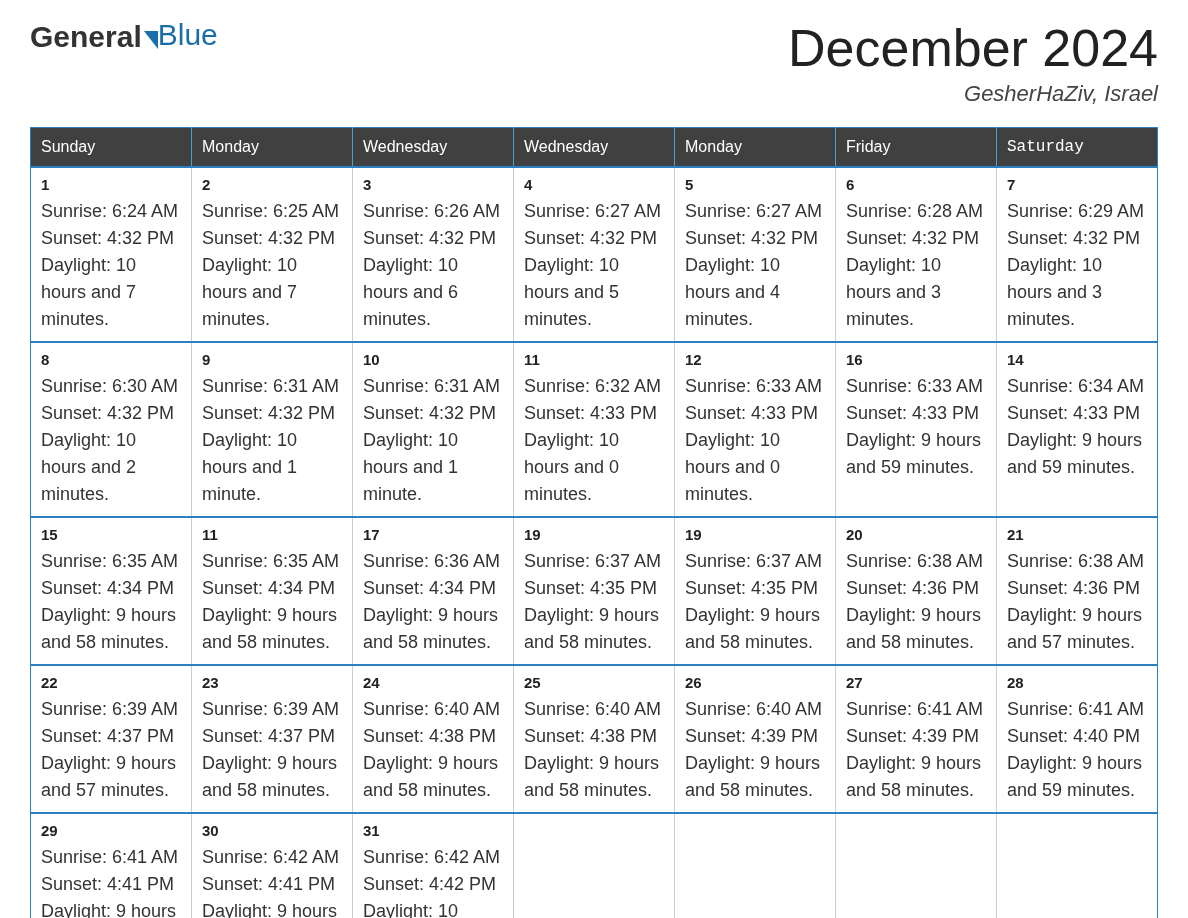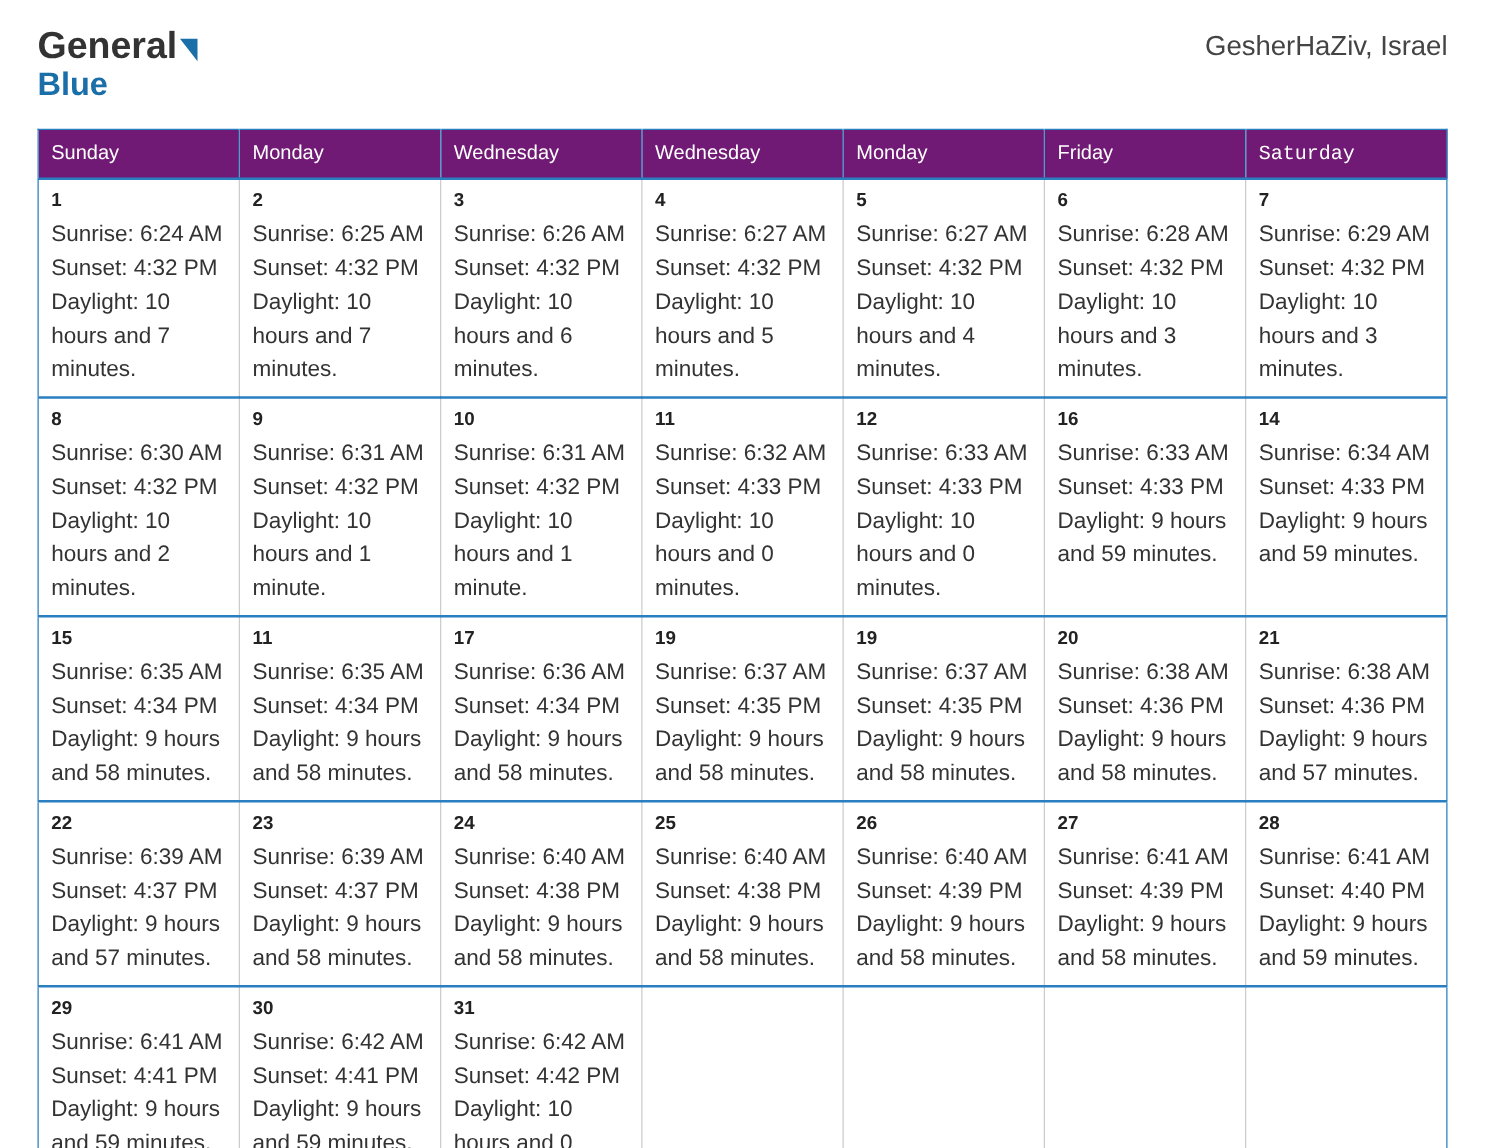--- a/index.html
+++ b/index.html
@@ -11,21 +11,21 @@
       padding: 20px 30px;
     }
     .header {
       display: flex;
       justify-content: space-between;
       align-items: flex-start;
       margin-bottom: 20px;
     }
     .logo {
       display: flex;
-      flex-direction: column;
+      flex-direction: row;
       align-items: flex-start;
     }
     .logo-top {
       display: flex;
       align-items: center;
     }
     .logo-general {
       font-size: 30px;
       font-weight: bold;
       color: #333;
@@ -34,46 +34,47 @@
       width: 0;
       height: 0;
       border-left: 14px solid transparent;
       border-right: 0px solid transparent;
       border-top: 18px solid #1a6fa8;
       display: inline-block;
       margin-left: 2px;
       margin-top: 5px;
     }
     .logo-blue {
-      font-size: 26px;
-      font-weight: bold;
+      font-size: 30px;
+      font-weight: normal;
       color: #1a6fa8;
       margin-top: -2px;
     }
     .title-block {
       text-align: right;
     }
     .month-title {
       font-size: 52px;
       font-weight: normal;
       color: #222;
       line-height: 1.1;
     }
     .location-title {
       font-size: 22px;
       color: #444;
       margin-top: 4px;
+      font-style: italic;
     }
     table {
       width: 100%;
       border-collapse: collapse;
       border: 1.5px solid #2a7fc1;
     }
     thead tr {
-      background-color: #701a75;
+      background-color: #404040;
     }
     thead th {
       color: #fff;
       font-size: 16px;
       font-weight: normal;
       text-align: left;
       padding: 10px 10px;
       border-right: 1px solid #4a9fd1;
     }
     thead th:last-child {
@@ -119,20 +120,21 @@
 
 <div class="header">
   <div class="logo">
     <div class="logo-top">
       <span class="logo-general">General</span>
       <span class="logo-arrow"></span>
     </div>
     <span class="logo-blue">Blue</span>
   </div>
   <div class="title-block">
+    <div class="month-title">December 2024</div>
     <div class="location-title">GesherHaZiv, Israel</div>
   </div>
 </div>
 
 <table>
   <thead>
     <tr>
     <th>Sunday</th>
         <th>Monday</th>
         <th>Wednesday</th>

